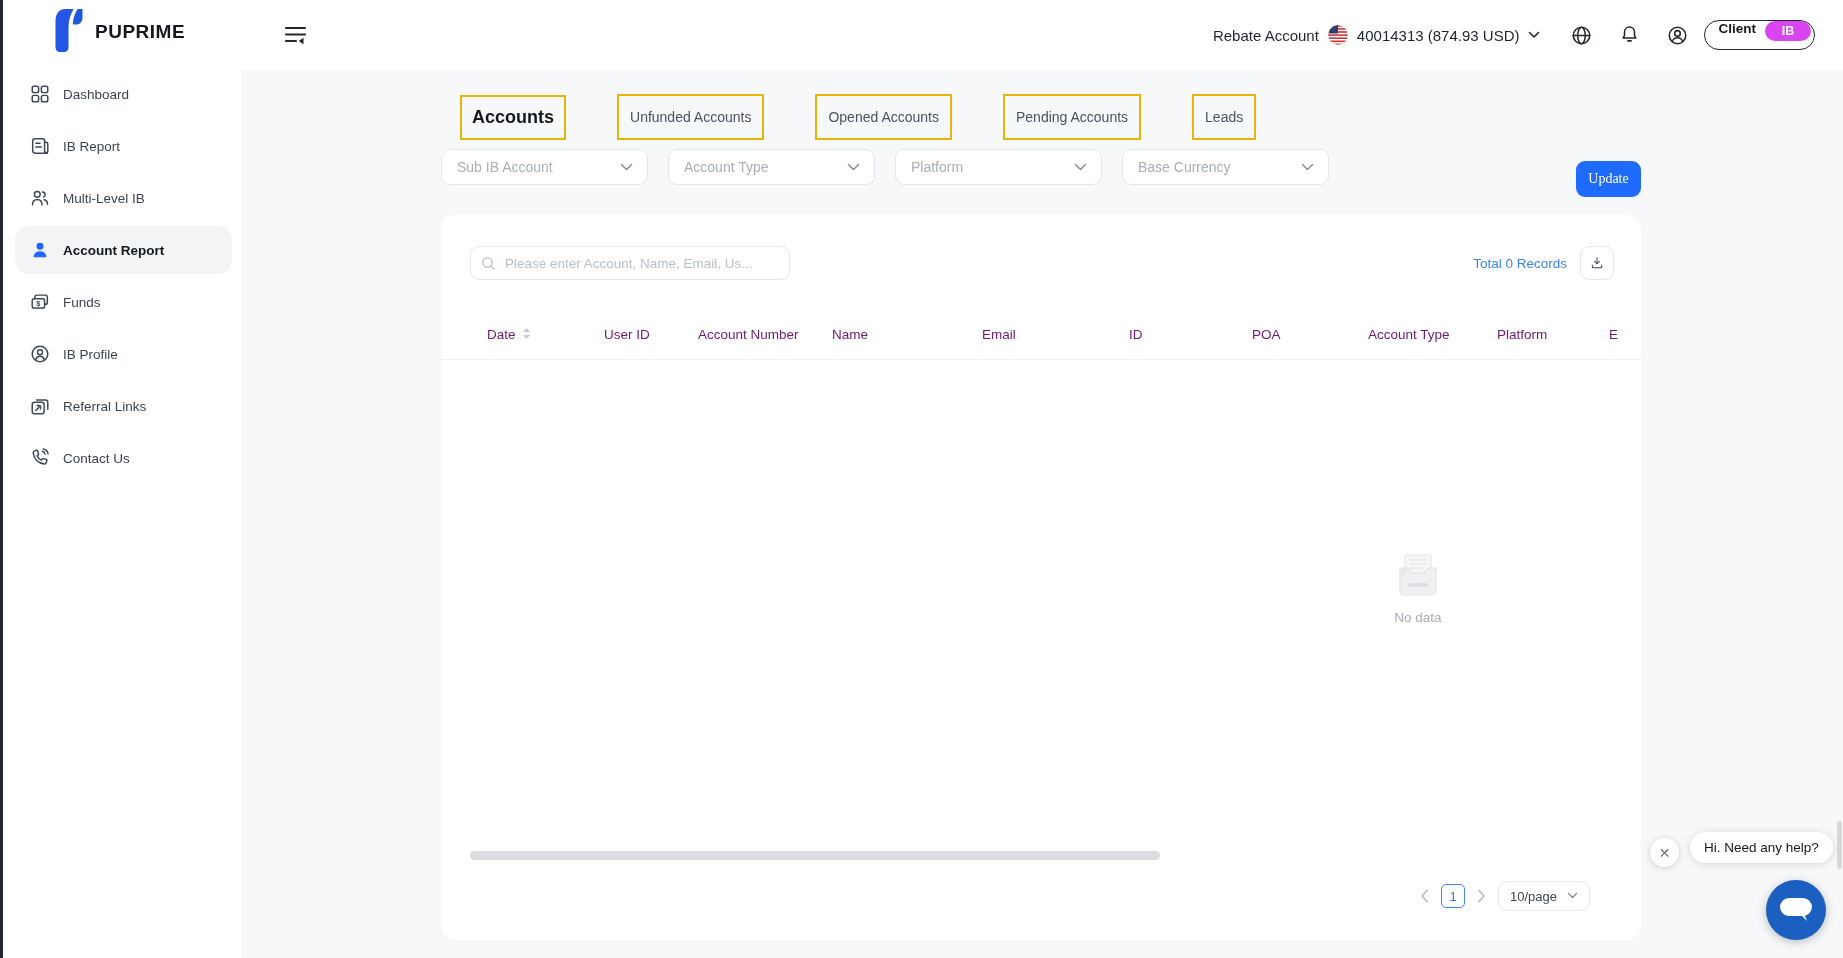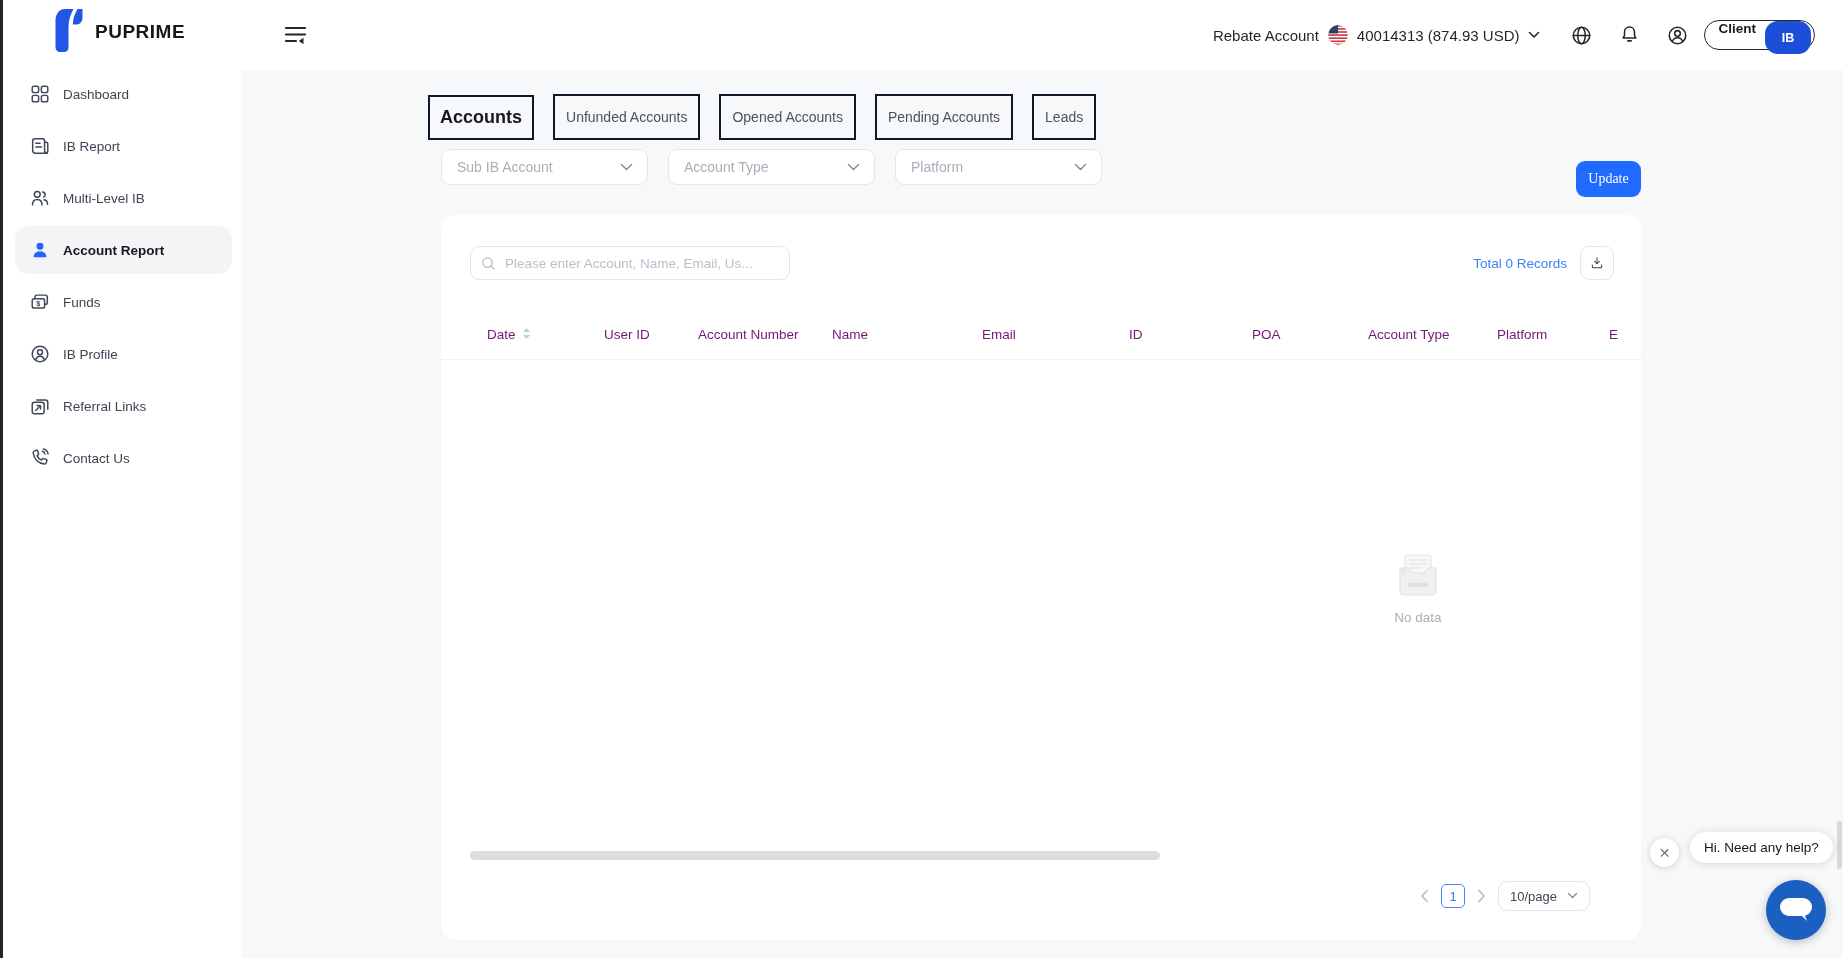--- a/index.html
+++ b/index.html
@@ -29,29 +29,29 @@
   .hamburger { position:absolute; left:42px; top:24px; cursor:pointer; }
   .topbar-right { position:absolute; right:28px; top:0; height:70px; display:flex; align-items:center; }
   .account-switcher { display:flex; align-items:center; gap:9px; font-size:15px; color:#1f242c; cursor:pointer; }
   .flag { width:20px; height:20px; border-radius:50%; overflow:hidden; flex:0 0 20px; }
   .hdr-icon { width:23px; height:23px; margin-left:25px; cursor:pointer; display:flex; }
   .hdr-icon:first-of-type { margin-left:30px; }
   .role-toggle { margin-left:15px; display:flex; height:30px;
     border:1.5px solid #23262b; border-radius:17px; padding:0 3px 0 13px; gap:9px;
     background:#fff; cursor:pointer; }
   .role-client { font-size:13.5px; font-weight:bold; color:#15181d; }
-  .role-ib { background:#1d4ed8; color:#fff; font-size:12.5px; font-weight:bold;
-    height:33px; min-width:46px; border-radius:13px; display:flex; align-items:center; justify-content:center; }
+  .role-ib { background:#d946ef; color:#fff; font-size:12.5px; font-weight:bold;
+    height:20px; min-width:46px; border-radius:13px; display:flex; align-items:center; justify-content:center; }
 
   
   .main { position:absolute; left:241px; top:70px; right:0; bottom:0; }
 
   .tabs { position:absolute; left:187px; top:24px; display:flex; align-items:center; }
-  .tab { border:2px solid #0f172a; margin-right:19px; padding:13px 11px;
-    font-size:14px; color:#4c525e; cursor:pointer; white-space:nowrap; }
+  .tab { border:2px solid #eab308; margin-right:19px; padding:13px 11px;
+    font-size:14px; color:#4c525e; cursor:pointer; white-space:nowrap;margin-left:32px; }
   .tab.active { font-size:18px; font-weight:bold; color:#15181d; padding:10px 10px; }
 
   .filters { position:absolute; left:200px; top:79px; display:flex; gap:20px;justify-content:center; }
   .select { width:207px; height:36px; background:#fff; border:1px solid #e4e6ea; border-radius:9px;
     display:flex; align-items:center; justify-content:space-between; padding:0 14px 0 15px;
     font-size:14px; color:#a9aeb8; cursor:pointer; }
   .chev { display:flex; }
 
   .update-btn { position:absolute; right:202px; top:91px; width:65px; height:36px;
     background:#1f6bff; color:#fff; border:none; border-radius:9px; font-size:14px;
@@ -307,20 +307,28 @@
       </span>
     </div>
     <div class="select">
       <span>Platform</span>
       <span class="chev">
         <svg width="13" height="9" viewBox="0 0 13 9">
             <polyline points="1.5,1.5 6.5,6.5 11.5,1.5" fill="none" stroke="#8a8f98" stroke-width="1.5" stroke-linecap="round" stroke-linejoin="round"></polyline>
           </svg>
       </span>
     </div>
+    <div class="select">
+      <span>Base Currency</span>
+      <span class="chev">
+        <svg width="13" height="9" viewBox="0 0 13 9">
+            <polyline points="1.5,1.5 6.5,6.5 11.5,1.5" fill="none" stroke="#8a8f98" stroke-width="1.5" stroke-linecap="round" stroke-linejoin="round"></polyline>
+          </svg>
+      </span>
+    </div>
   </div>
 
   <button class="update-btn">Update</button>
 
   <div class="card">
 
     <div class="search-box">
       <span style="display:flex;">
         <svg width="15" height="15" viewBox="0 0 16 16">
             <circle cx="7" cy="7" r="5" fill="none" stroke="#b9bfc9" stroke-width="1.5"></circle>

